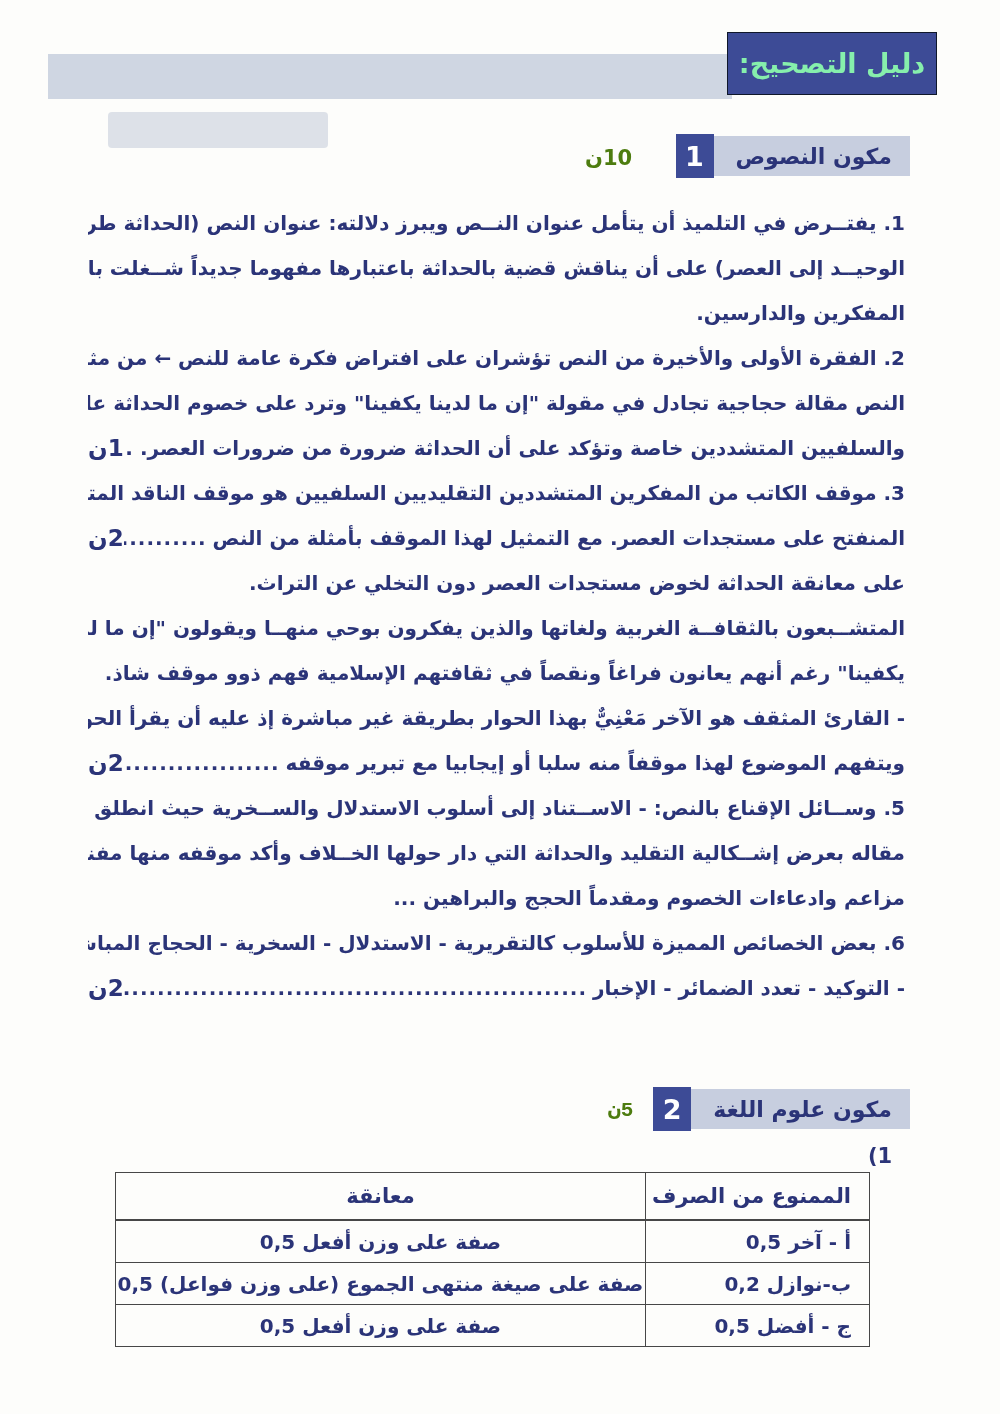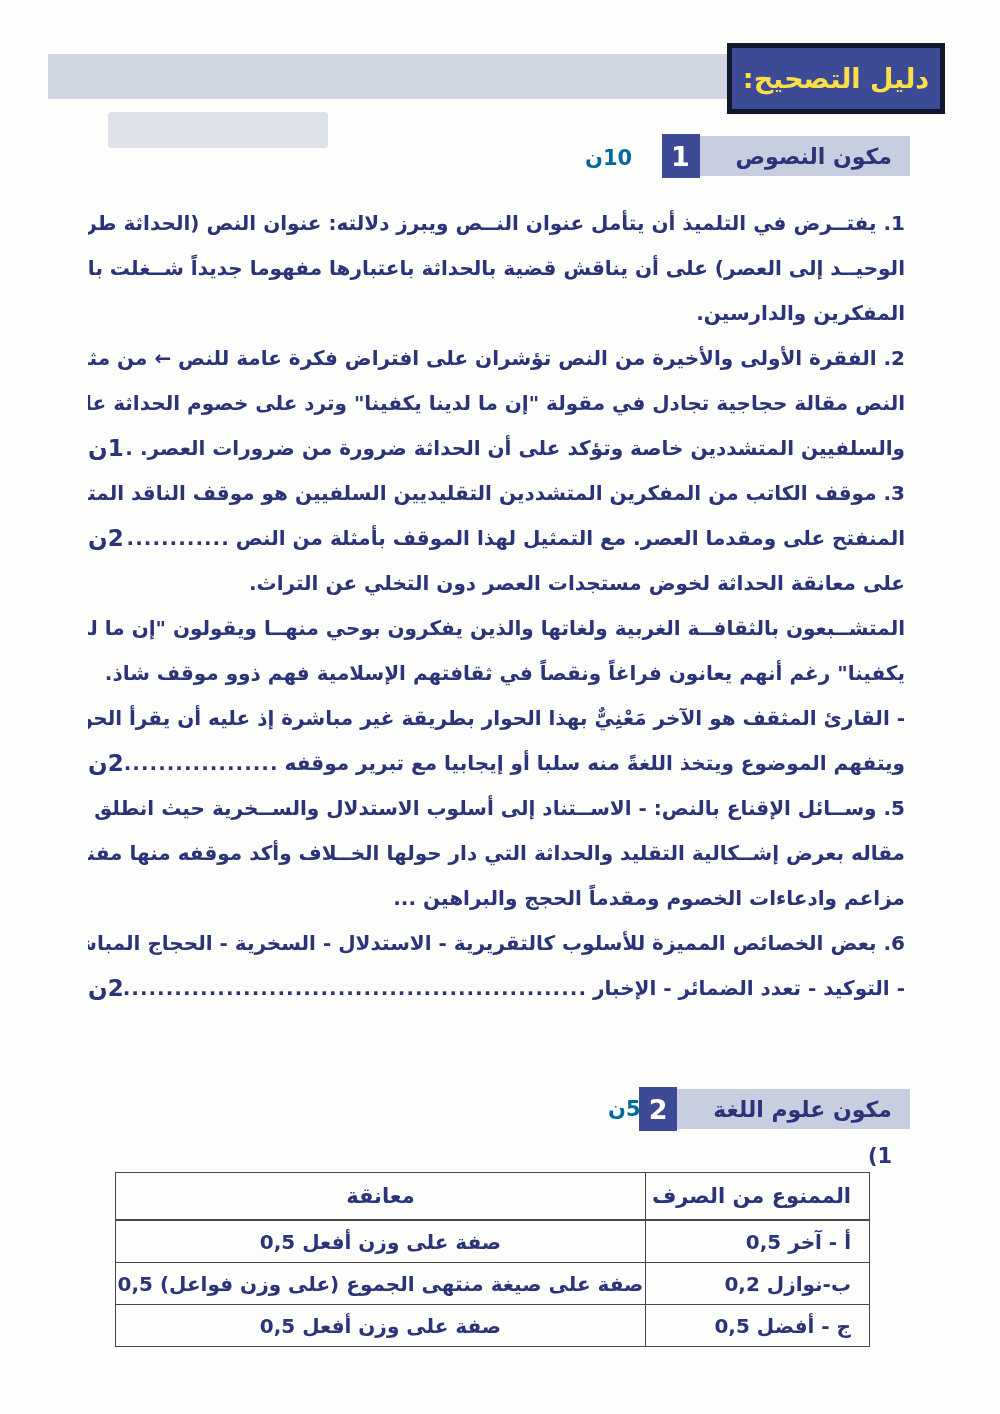--- a/index.html
+++ b/index.html
@@ -18,47 +18,47 @@
     position:absolute; left:48px; top:54px;
     width:684px; height:45px;
     background:#cfd6e2;
   }
   .band-smudge{
     position:absolute; left:60px; top:58px; width:220px; height:36px;
     background:#c3cbd9; opacity:.55; border-radius:4px;
   }
   
   .title-box {
-    position:absolute; left:727px; top:43px;
+    position:absolute; left:727px; top:32px;
     width:208px; height:61px;
     background:#3d4b96;
-    border:5px solid #0f172a;
+    border:1px solid #0f172a;
     display:flex; align-items:center; justify-content:center;
-    color:#fde047; font-size:27px; font-weight:bold;
+    color:#86efac; font-size:27px; font-weight:bold;
   }
   
   .sec-header { position:absolute; right:90px; display:flex; flex-direction:row-reverse; align-items:center; }
   .s1 { top:134px; }
   .s2 { top:1087px; }
   .sec-num {
     width:38px; height:44px; background:#3d4b96;
     color:#fff; font-size:27px; font-weight:bold;
     display:flex; align-items:center; justify-content:center;
     flex:none;
   }
   .sec-strip {
     height:40px; background:#c7cedf;
     color:#2b3478; font-size:22px; font-weight:bold;
     display:flex; align-items:center;
-    padding:0 18px 0 36px;
+    padding:0 18px 0 22px;
     white-space:nowrap;
   }
-  .points { position:absolute; font-size:21px; font-weight:bold; color:#0369a1;text-align:center; }
+  .points { position:absolute; font-size:21px; font-weight:bold; color:#4d7c0f;text-align:center; }
   .p1 { left:585px; top:146px; }
-  .p2 { left:608px; top:1097px; }
+  .p2 { left:608px; top:1097px;font-family:Liberation Mono, monospace; }
 
   
   .content { position:absolute; top:201px; right:95px; left:88px; }
   .ln {
     height:45px; line-height:45px;
     font-size:20px; font-weight:bold;
     padding-left:72px;
     text-align:justify; text-align-last:justify;
     white-space:nowrap;
     overflow:hidden;
@@ -123,30 +123,30 @@
     <div class="ln r">المفكرين والدارسين.</div>
     <div class="ln">2. الفقرة الأولى والأخيرة من النص تؤشران على افتراض فكرة عامة للنص ← من مثل:</div>
     <div class="ln">النص مقالة حجاجية تجادل في مقولة "إن ما لدينا يكفينا" وترد على خصوم الحداثة عامة</div>
     <div class="ln s">
       <span class="t">والسلفيين المتشددين خاصة وتؤكد على أن الحداثة ضرورة من ضرورات العصر.</span>
       <span class="dots">.........</span>
       <span class="score">1ن</span>
     </div>
     <div class="ln">3. موقف الكاتب من المفكرين المتشددين التقليديين السلفيين هو موقف الناقد المتنور</div>
     <div class="ln s">
-      <span class="t">المنفتح على ومقدما العصر. مع التمثيل لهذا الموقف بأمثلة من النص</span>
+      <span class="t">المنفتح على مستجدات العصر. مع التمثيل لهذا الموقف بأمثلة من النص</span>
       <span class="dots">..................</span>
       <span class="score">2ن</span>
     </div>
     <div class="ln r">على معانقة الحداثة لخوض مستجدات العصر دون التخلي عن التراث.</div>
     <div class="ln">المتشــبعون بالثقافــة الغربية ولغاتها والذين يفكرون بوحي منهــا ويقولون "إن ما لدينا</div>
     <div class="ln r">يكفينا" رغم أنهم يعانون فراغاً ونقصاً في ثقافتهم الإسلامية فهم ذوو موقف شاذ.</div>
     <div class="ln">- القارئ المثقف هو الآخر مَعْنِيٌّ بهذا الحوار بطريقة غير مباشرة إذ عليه أن يقرأ الحوار</div>
     <div class="ln s">
-      <span class="t">ويتفهم الموضوع ويتخذ اللغةً منه سلبا أو إيجابيا مع تبرير موقفه</span>
+      <span class="t">ويتفهم الموضوع لهذا موقفاً منه سلبا أو إيجابيا مع تبرير موقفه</span>
       <span class="dots">..........................</span>
       <span class="score">2ن</span>
     </div>
     <div class="ln">5. وســائل الإقناع بالنص: - الاســتناد إلى أسلوب الاستدلال والســخرية حيث انطلق في</div>
     <div class="ln">مقاله بعرض إشــكالية التقليد والحداثة التي دار حولها الخــلاف وأكد موقفه منها مفنداً</div>
     <div class="ln r">مزاعم وادعاءات الخصوم ومقدماً الحجج والبراهين ...</div>
     <div class="ln">6. بعض الخصائص المميزة للأسلوب كالتقريرية - الاستدلال - السخرية - الحجاج المباشرة</div>
     <div class="ln s">
       <span class="t">- التوكيد - تعدد الضمائر - الإخبار</span>
       <span class="dots">..........................................................</span>

